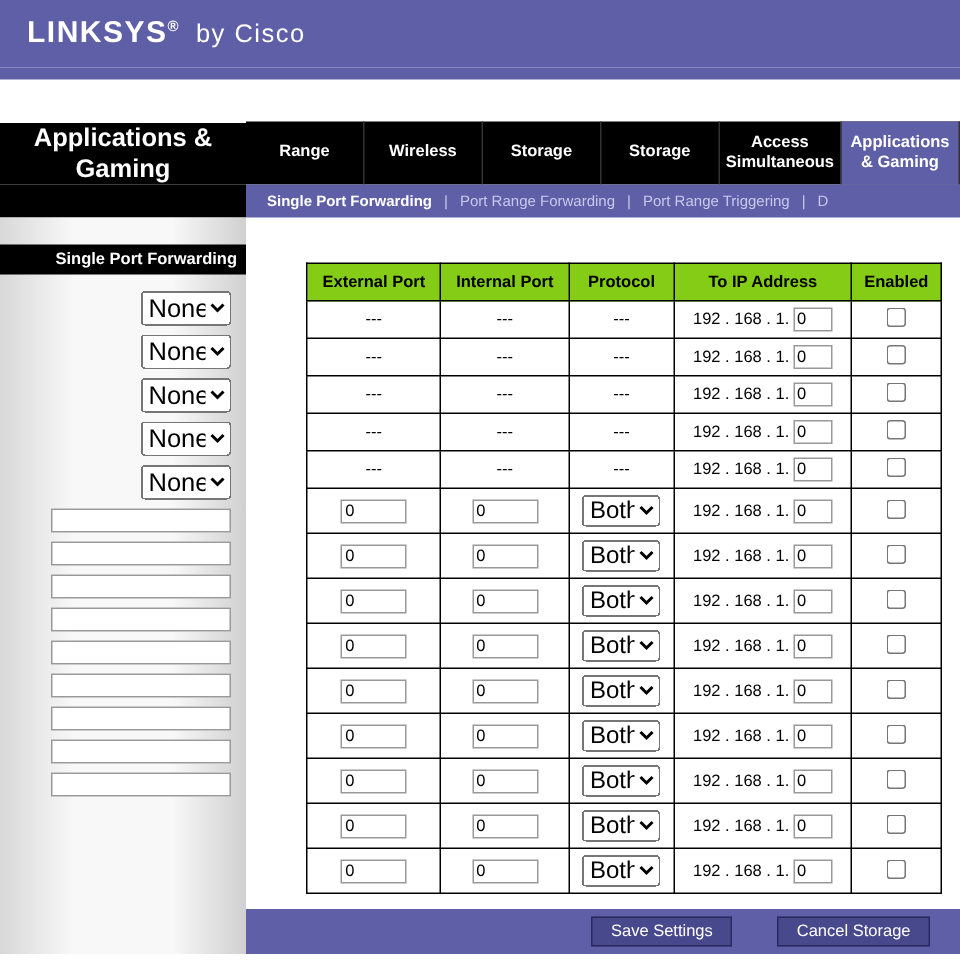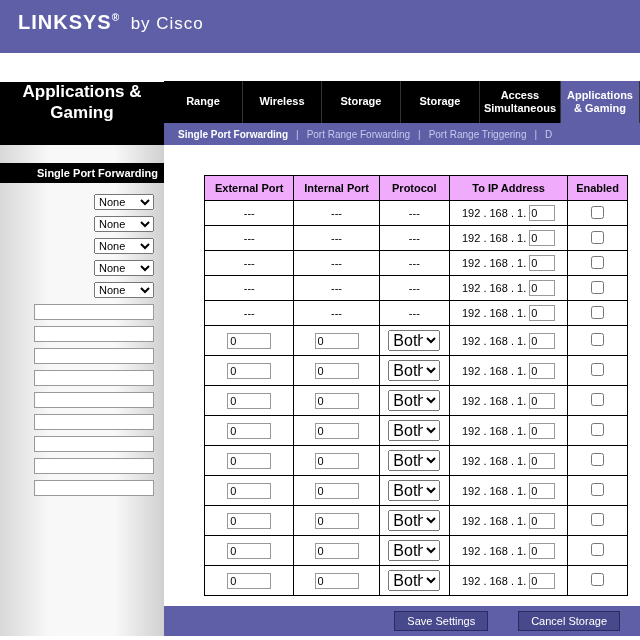--- a/index.html
+++ b/index.html
@@ -127,21 +127,21 @@
     font-weight: bold;
     text-align: right;
     padding: 0 10px 6px 0;
   }
   .sidebar-row {
     text-align: right;
     padding: 3px 10px 3px 0;
   }
   .sidebar-row select {
     width: 60px;
-    font-size: 11px;
+    font-size: 17px;
   }
   .sidebar-row input[type="text"] {
     width: 120px;
     font-size: 11px;
     border: 1px solid #999;
     padding: 1px 2px;
     background: #fff;
   }
   .main {
     flex: 1;
@@ -153,21 +153,21 @@
   }
   table.port-table th, table.port-table td {
     border: 1px solid #000;
     text-align: center;
     font-size: 11px;
     padding: 4px 4px;
     height: 25px;
   }
   table.port-table th {
     font-weight: bold;
-    background: #f0abfc;
+    background: #84cc16;
   }
   .ip-cell input {
     width: 26px;
     font-size: 11px;
     text-align: left;
     border: 1px solid #999;
     padding: 1px;
   }
   .val-input {
     width: 44px;

